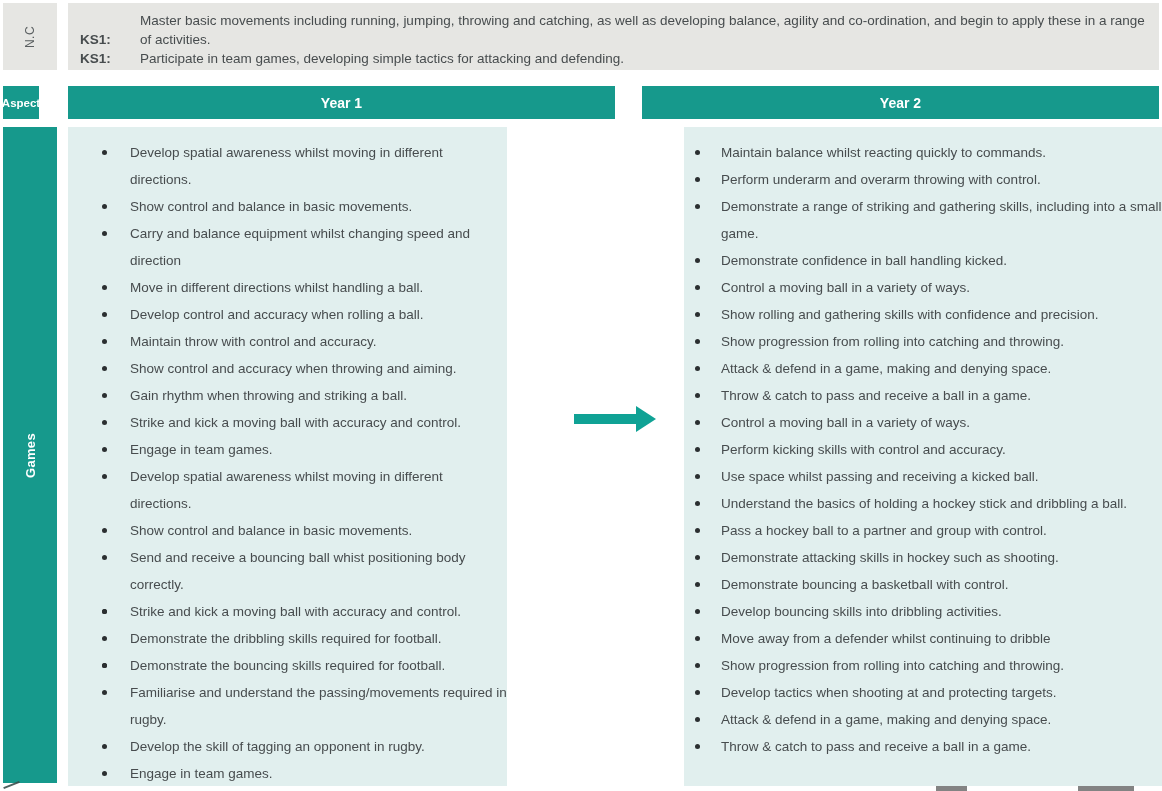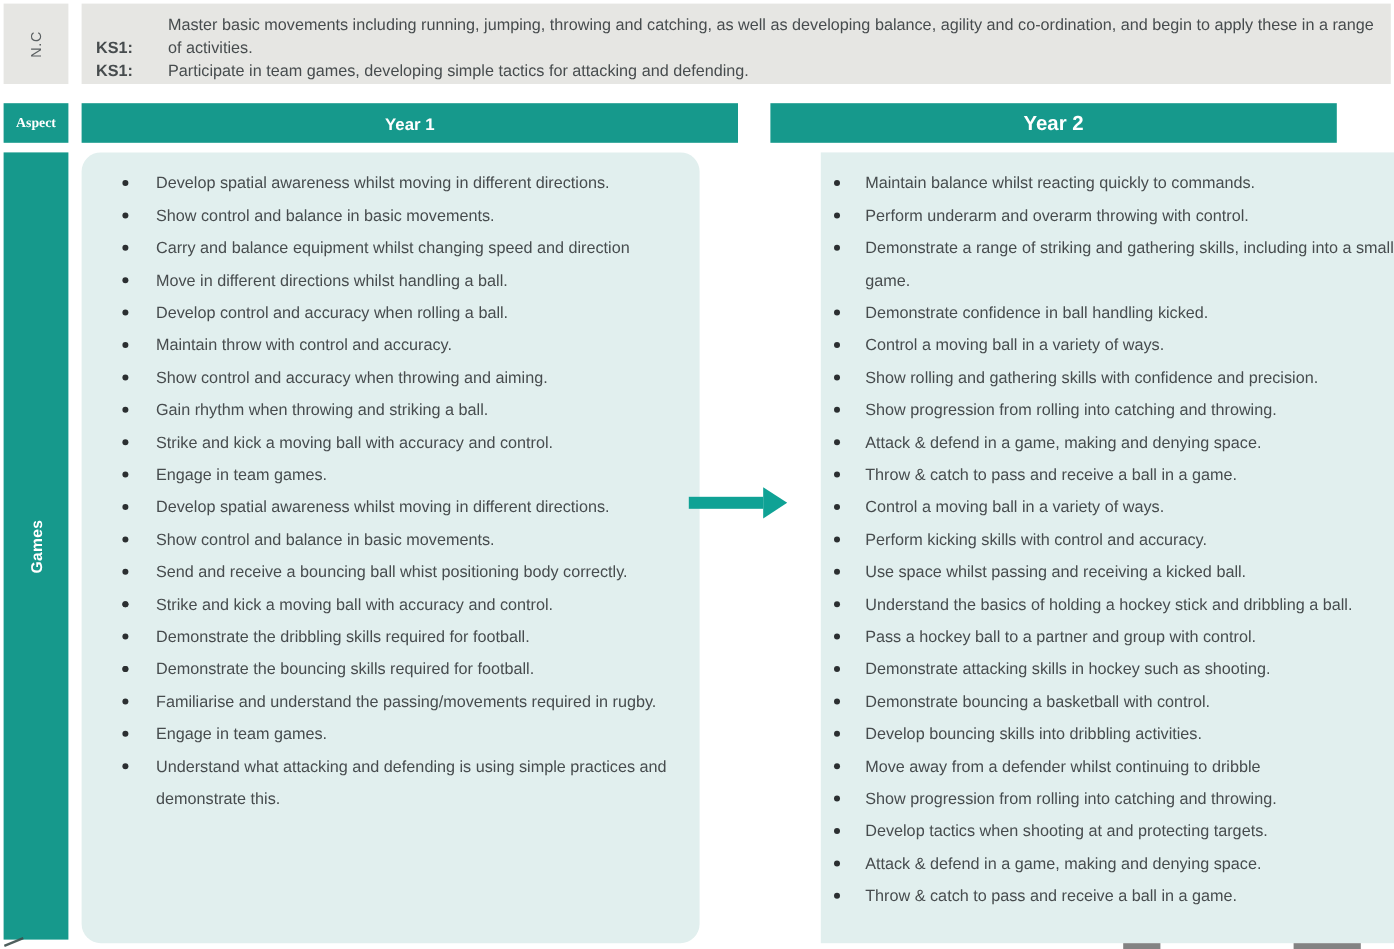--- a/index.html
+++ b/index.html
@@ -40,40 +40,40 @@
   .nc-entry { display: flex; align-items: flex-end; }
   .nc-key { flex: 0 0 60px; font-weight: bold; }
   .nc-text { flex: 1; }
   
   .hdr {
     position: absolute; top: 86px; height: 33px;
     background: var(--teal);
     display: flex; align-items: center; justify-content: center;
     color: #ffffff; font-weight: bold;
   }
-  .hdr-aspect { left: 3px; width: 54px; font-size: 11.5px; font-family: Liberation Serif, serif; }
+  .hdr-aspect { left: 3px; width: 36px; font-size: 11.5px; }
   .hdr-year1 { left: 68px; width: 547px; font-size: 14px; }
-  .hdr-year2 { left: 642px; width: 472px; font-size: 17px; }
+  .hdr-year2 { left: 642px; width: 517px; font-size: 14px; }
   
   .sidebar-games {
     position: absolute; left: 3px; top: 127px; width: 54px; height: 656px;
     background: var(--teal);
     display: flex; align-items: center; justify-content: center;
   }
   .sidebar-games .vert-label {
     transform: rotate(-90deg);
     color: #ffffff; font-weight: bold; font-size: 13px; letter-spacing: 0.3px;
     white-space: nowrap;
   }
   
   .panel {
     position: absolute; top: 127px; height: 659px;
     background: var(--panel);
   }
-  .panel-left { left: 68px; width: 515px; border-radius: 16px; }
+  .panel-left { left: 68px; width: 439px; }
   .panel-right { left: 684px; width: 514px; }
   ul.items {
     margin: 0; padding: 12px 0 0 0; list-style: none;
     font-size: 13.5px; color: var(--text_dark);
   }
   ul.items li { position: relative; line-height: 27px; }
   .panel-left ul.items li { padding-left: 62px; }
   .panel-right ul.items li { padding-left: 37px; }
   .bullet {
     position: absolute; top: 11px;
@@ -219,20 +219,24 @@
         <li>
           <span class="bullet"></span>
           <span class="item-text">Demonstrate the bouncing skills required for football.</span>
         </li>
 
         <li>
           <span class="bullet"></span>
           <span class="item-text">Familiarise and understand the passing/movements required in rugby.</span>
         </li>
 
+        <li>
+          <span class="bullet"></span>
+          <span class="item-text">Develop the skill of tagging an opponent in rugby.</span>
+        </li>
 
         <li>
           <span class="bullet"></span>
           <span class="item-text">Engage in team games.</span>
         </li>
 
         <li>
           <span class="bullet"></span>
           <span class="item-text">Understand what attacking and defending is using simple practices and demonstrate this.</span>
         </li>

